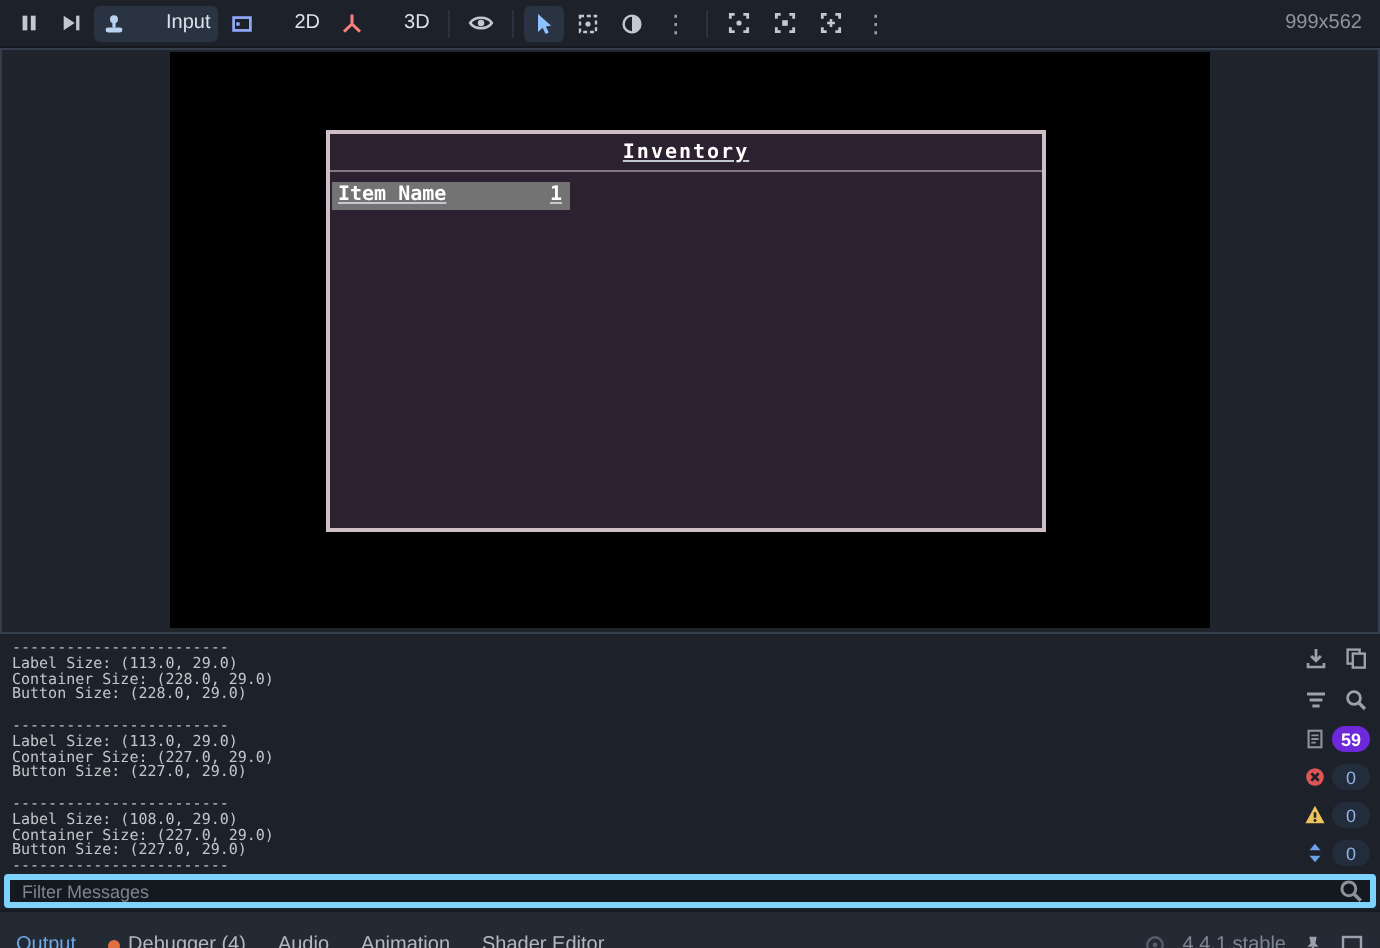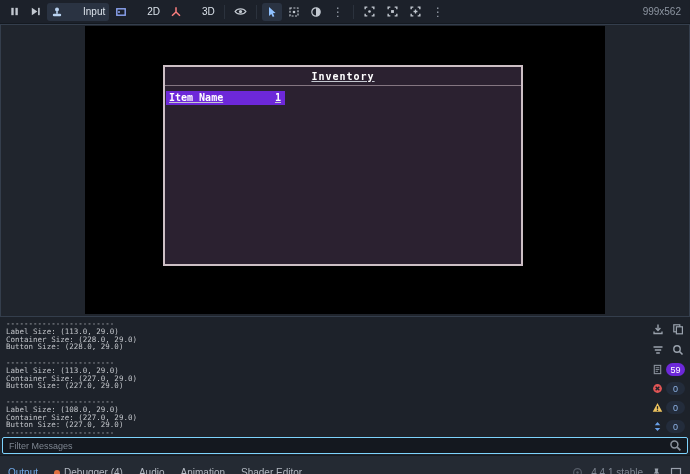--- a/index.html
+++ b/index.html
@@ -39,21 +39,21 @@
   .inv-panel {
     position:absolute; left:78px; top:39px; width:360px; height:201px;
     background:#2b2130; border:2px solid #cdbfc5;text-decoration:underline;
   }
   .inv-title {
     height:19px; line-height:19px; text-align:center; color:#ffffff;
     font-size:10px; letter-spacing:1px;
     border-bottom:1px solid rgba(205,190,197,0.55);
   }
   .inv-row {
-    margin:5px 0 0 1px; width:119px; background:#6d28d9; color:#fff;
+    margin:5px 0 0 1px; width:119px; background:#737373; color:#fff;
     display:flex; justify-content:space-between; align-items:center;
     padding:1px 4px 2px 3px; font-size:10px;
   }
 
   
   .output {
     position:absolute; top:317px; left:0; width:690px; height:119px;
     background:#1d222a; display:flex;
   }
   .log {
@@ -69,27 +69,27 @@
   .side-row { display:flex; gap:5px; }
   .side-btn {
     width:15px; height:15px; display:flex; align-items:center; justify-content:center;
     color:#9aa2ad; border-radius:2px; cursor:default;
   }
   .counter { display:flex; align-items:center; gap:3px; height:13px; }
   .cbadge {
     min-width:19px; height:13px; border-radius:7px; background:#232c3b; color:#8fb4e8;
     font-size:9px; display:flex; align-items:center; justify-content:center; padding:0 4px;
   }
-  .cbadge.hot { background:#6d28d9; color:#ffffff; }
+  .cbadge.hot { background:#6d28d9; color:#ffffff;font-weight:bold; }
 
   
   .filterbar { position:absolute; top:436px; left:0; width:690px; height:19px; padding:1px 2px; }
   .filter-wrap { position:relative; width:100%; height:17px; }
   .filter-input {
-    width:100%; height:17px; background:#14181f; border:1px solid #7dd3fc; border-radius:2px;
+    width:100%; height:17px; background:#14181f; border:3px solid #7dd3fc; border-radius:2px;
     color:#aab1bb; font-size:9px; padding:0 22px 0 6px; outline:none;
     font-family:"Liberation Sans",sans-serif;
   }
   .filter-input::placeholder { color:#7d8590; }
   .filter-search { position:absolute; right:6px; top:2px; color:#8b929d; }
 
   
   .statusbar {
     position:absolute; top:455px; left:0; width:690px; height:34px;
     background:#242a33; border-top:1px solid #151a21;

